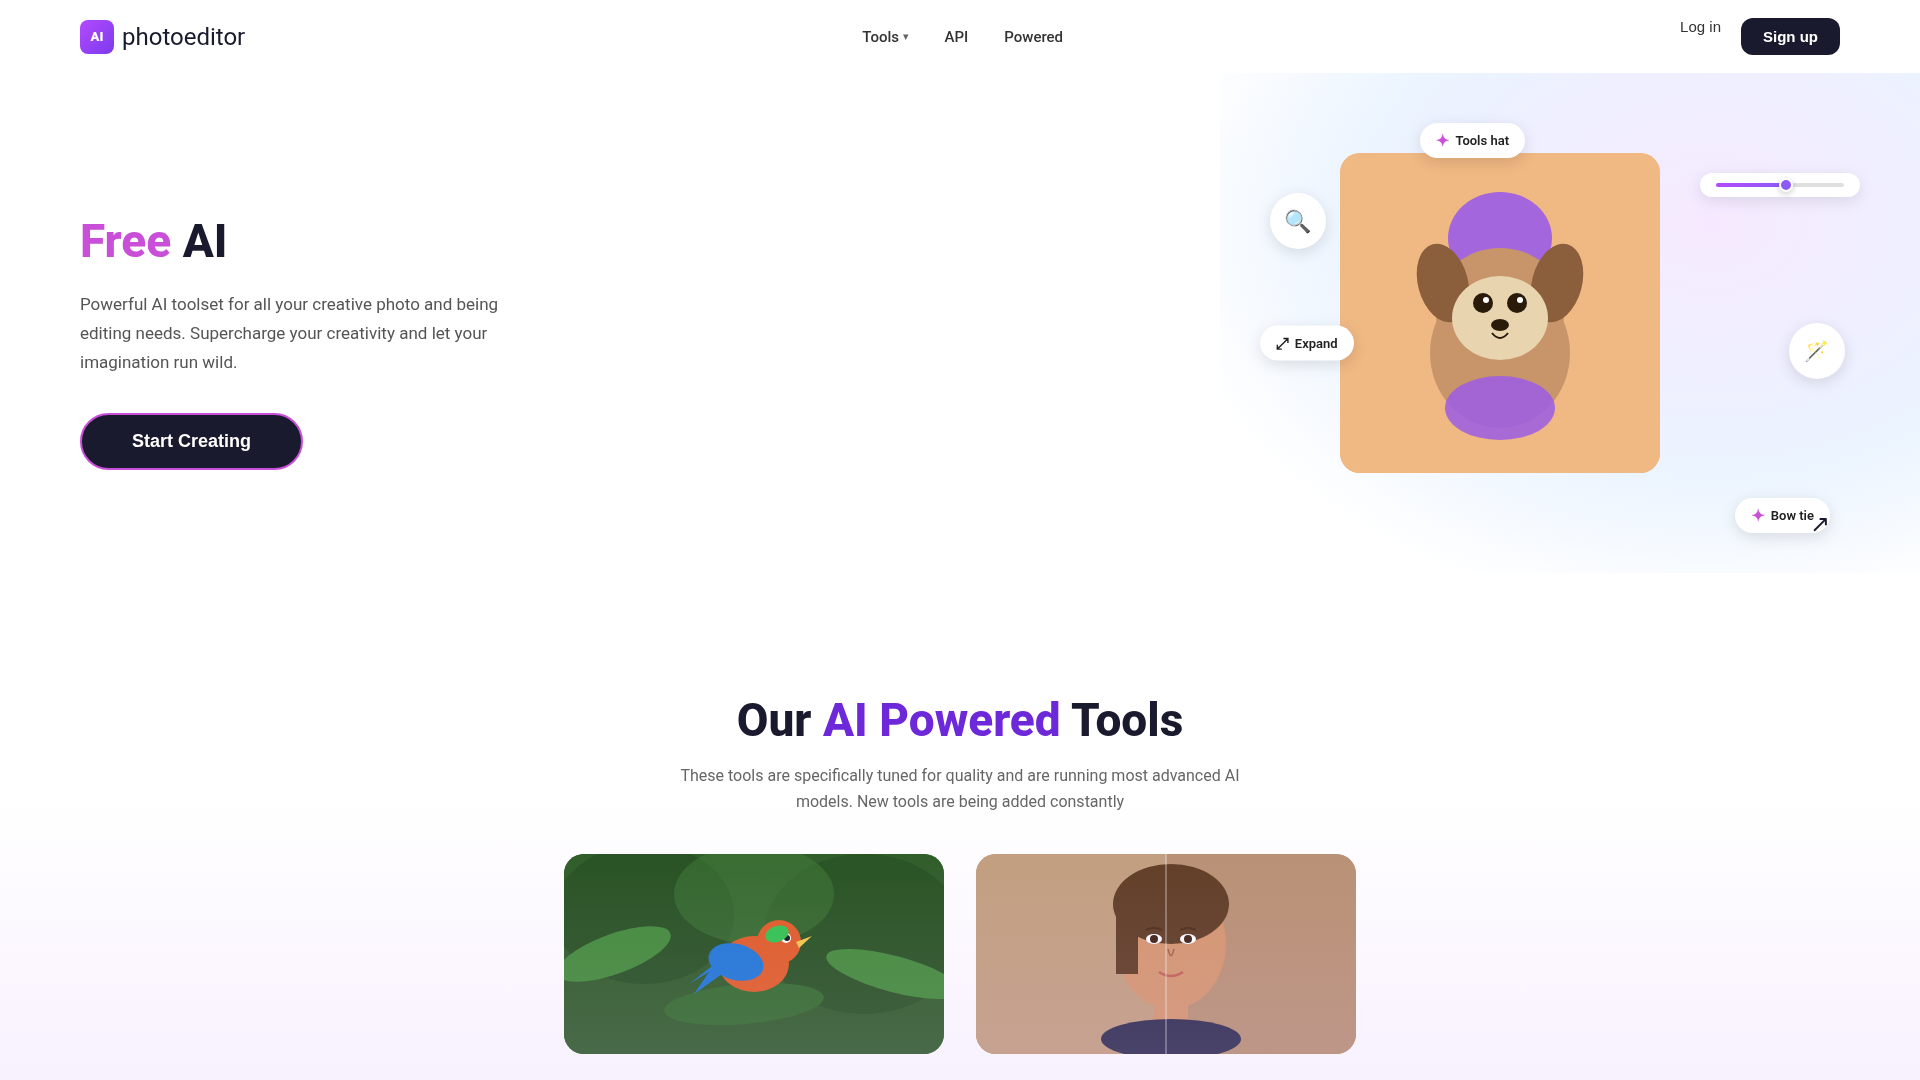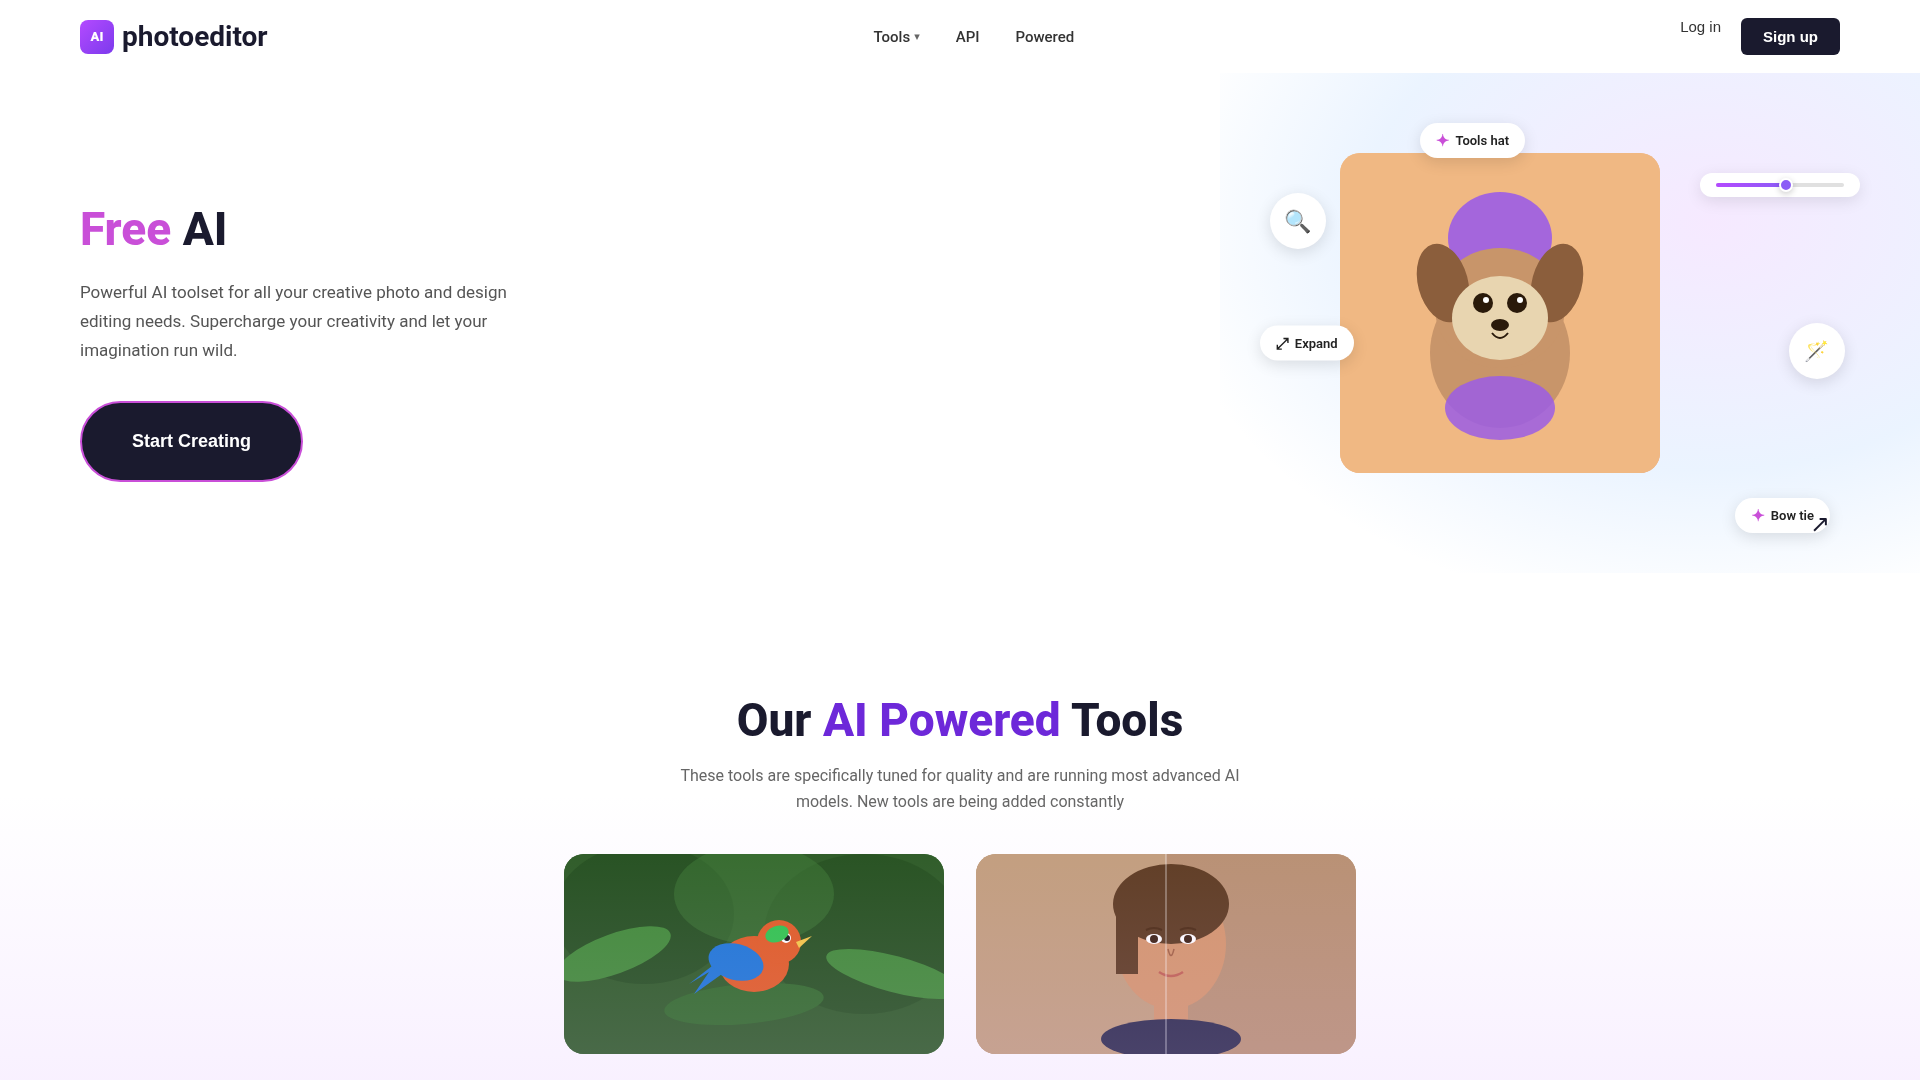--- a/index.html
+++ b/index.html
@@ -33,22 +33,22 @@
       background: linear-gradient(135deg, #b44aff, #7c3aed);
       border-radius: 8px;
       display: flex;
       align-items: center;
       justify-content: center;
       color: white;
       font-weight: 900;
       font-size: 13px;
     }
     .logo-text {
-      font-size: 28px;
-      font-weight: 700;
+      font-size: 24px;
+      font-weight: 400;
       color: #1a1a2e;
     }
     .logo-text span { color: #1a1a2e; }
     .nav-links {
       display: flex;
       align-items: center;
       gap: 36px;
       list-style: none;
     }
     .nav-links a {
@@ -72,21 +72,21 @@
       border: none;
       font-size: 15px;
       font-weight: 500;
       color: #333;
       cursor: pointer;
     }
     .btn-signup {
       background: #1a1a2e;
       color: #fff;
       border: none;
-      border-radius: 6px;
+      border-radius: 12px;
       padding: 10px 22px;
       font-size: 15px;
       font-weight: 600;
       cursor: pointer;
     }
 
     
     .hero {
       display: flex;
       align-items: center;
@@ -121,21 +121,21 @@
       color: #555;
       line-height: 1.7;
       margin-bottom: 36px;
       max-width: 460px;
     }
     .btn-start {
       background: #1a1a2e;
       color: #fff;
       border: 2px solid #c94fd8;
       border-radius: 50px;
-      padding: 28px 50px;
+      padding: 16px 50px;
       font-size: 18px;
       font-weight: 600;
       cursor: pointer;
     }
 
     
     .hero-right {
       position: relative;
       width: 560px;
       height: 420px;
@@ -335,21 +335,21 @@
     <button class="btn-signup">Sign up</button>
   </div>
 </nav>
 
 <section class="hero">
   <div class="hero-left">
     <h1 class="hero-title">
       <span class="free">Free</span>
       <span> AI<br></span>
     </h1>
-    <p class="hero-desc">Powerful AI toolset for all your creative photo and design editing needs. Supercharge your creativity and let your imagination run wild.</p>
+    <p class="hero-desc">Powerful AI toolset for all your creative photo and being editing needs. Supercharge your creativity and let your imagination run wild.</p>
     <button class="btn-start">Start Creating</button>
   </div>
 
   <div class="hero-right">
 
     <div class="float-slider">
       <div class="slider-track">
         <div class="slider-fill"></div>
         <div class="slider-thumb"></div>
       </div>

